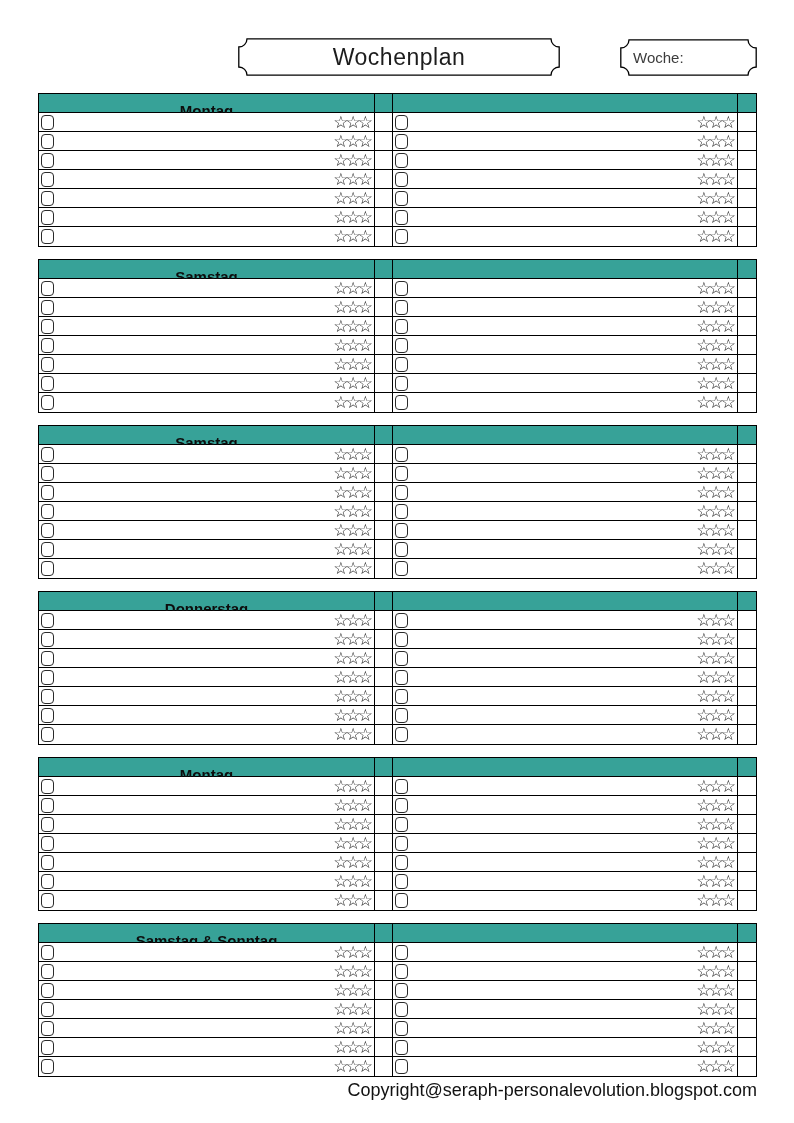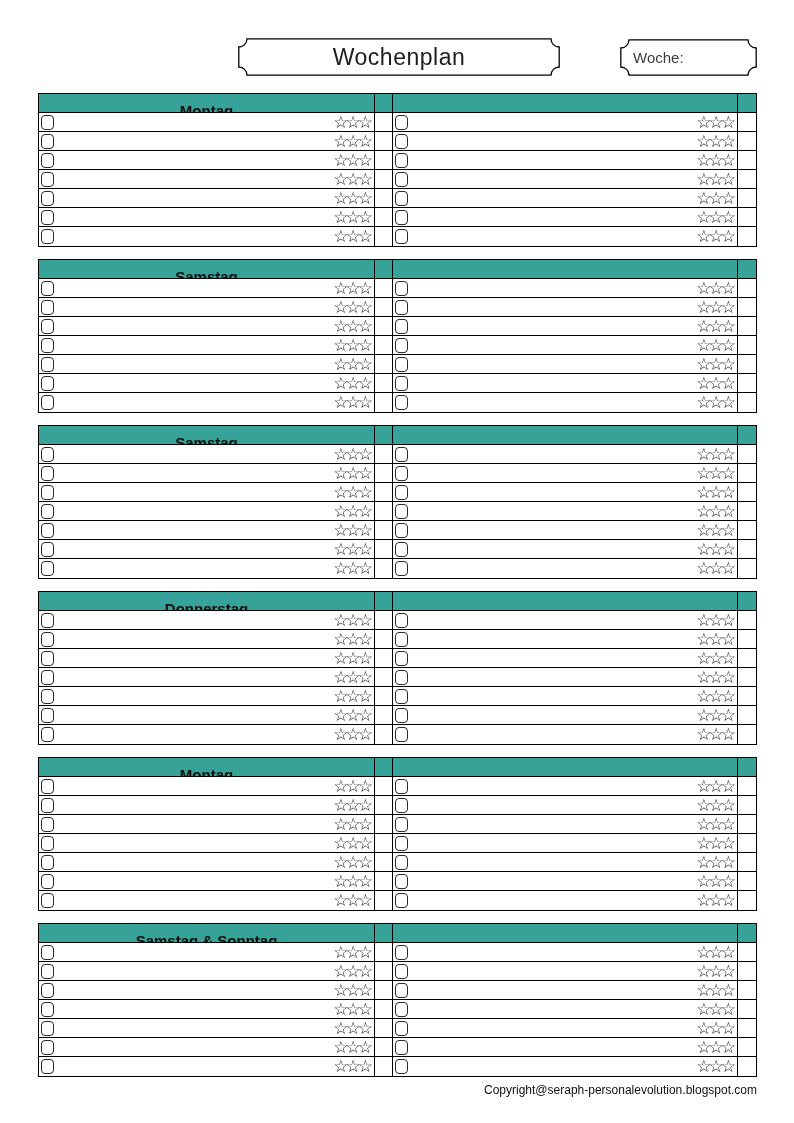--- a/index.html
+++ b/index.html
@@ -43,21 +43,21 @@
     border:1px solid #2a2a2a;border-radius:4px;background:#fff;box-sizing:border-box;
   }
   .writeline{flex:1 1 auto;height:100%;}
   .stars{
     flex:0 0 auto;margin-right:1px;
     font-family:"DejaVu Sans",sans-serif;font-size:17px;line-height:1;
     letter-spacing:-3px;padding-right:3px;color:#1a1a1a;white-space:nowrap;
   }
   
   .footer{position:absolute;left:38px;top:1080px;width:719px;text-align:right;}
-  .copyright{font-size:12px;color:#111;}
+  .copyright{font-size:18px;color:#111;}
 </style>
 </head>
 <body>
 
 <div class="page">
 
   <div class="plaque plaque-title">
     <svg width="322" height="38" viewBox="0 0 322 38">
       <path d="M9,0.8 H313 A8.2,8.2 0 0 0 321.2,9 V29 A8.2,8.2 0 0 0 313,37.2 H9 A8.2,8.2 0 0 0 0.8,29 V9 A8.2,8.2 0 0 0 9,0.8 Z" fill="#ffffff" stroke="#000000" stroke-width="1.3"></path>
     </svg>

